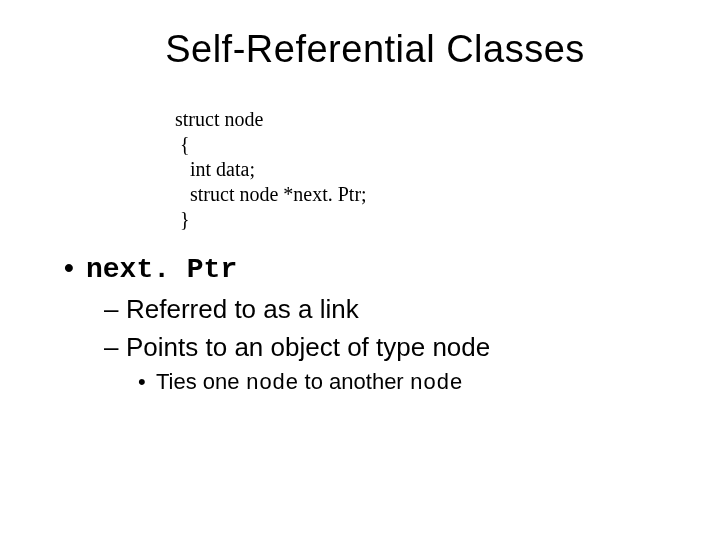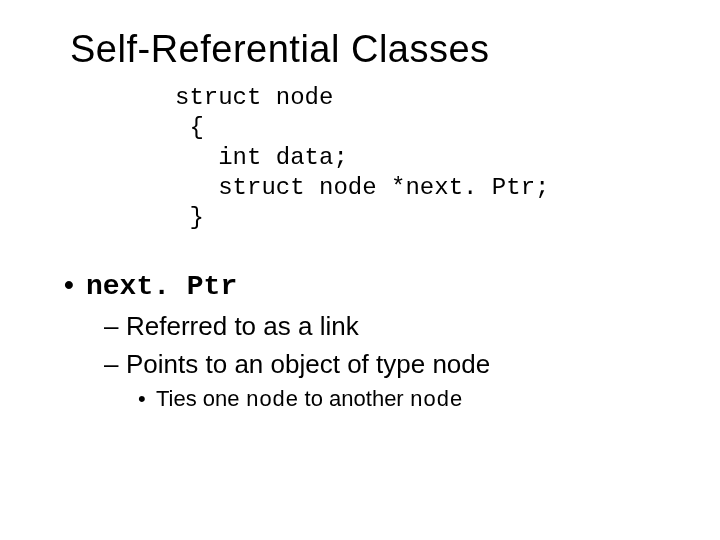--- a/index.html
+++ b/index.html
@@ -8,30 +8,31 @@
       height: 540px;
       background: #ffffff;
       font-family: Arial, Helvetica, sans-serif;
       color: #000000;
       padding: 28px 40px;
       overflow: hidden;
     }
     .title {
       font-size: 38px;
       font-weight: 400;
+      text-align: center;
       margin-left: 30px;
-      margin-bottom: 12px;
+      margin-bottom: 36px;
       letter-spacing: 0.5px;
     }
     .code-block {
-      font-family: Liberation Mono, monospace;
-      font-size: 24px;
+      font-family: Liberation Serif, serif;
+      font-size: 20px;
       white-space: pre;
       margin-left: 135px;
-      margin-bottom: 36px;
+      margin-bottom: 20px;
       line-height: 1.25;
     }
     .list {
       margin-left: 20px;
     }
     .bullet-l1 {
       font-size: 28px;
       font-weight: bold;
       margin-bottom: 8px;
       margin-left: 4px;

